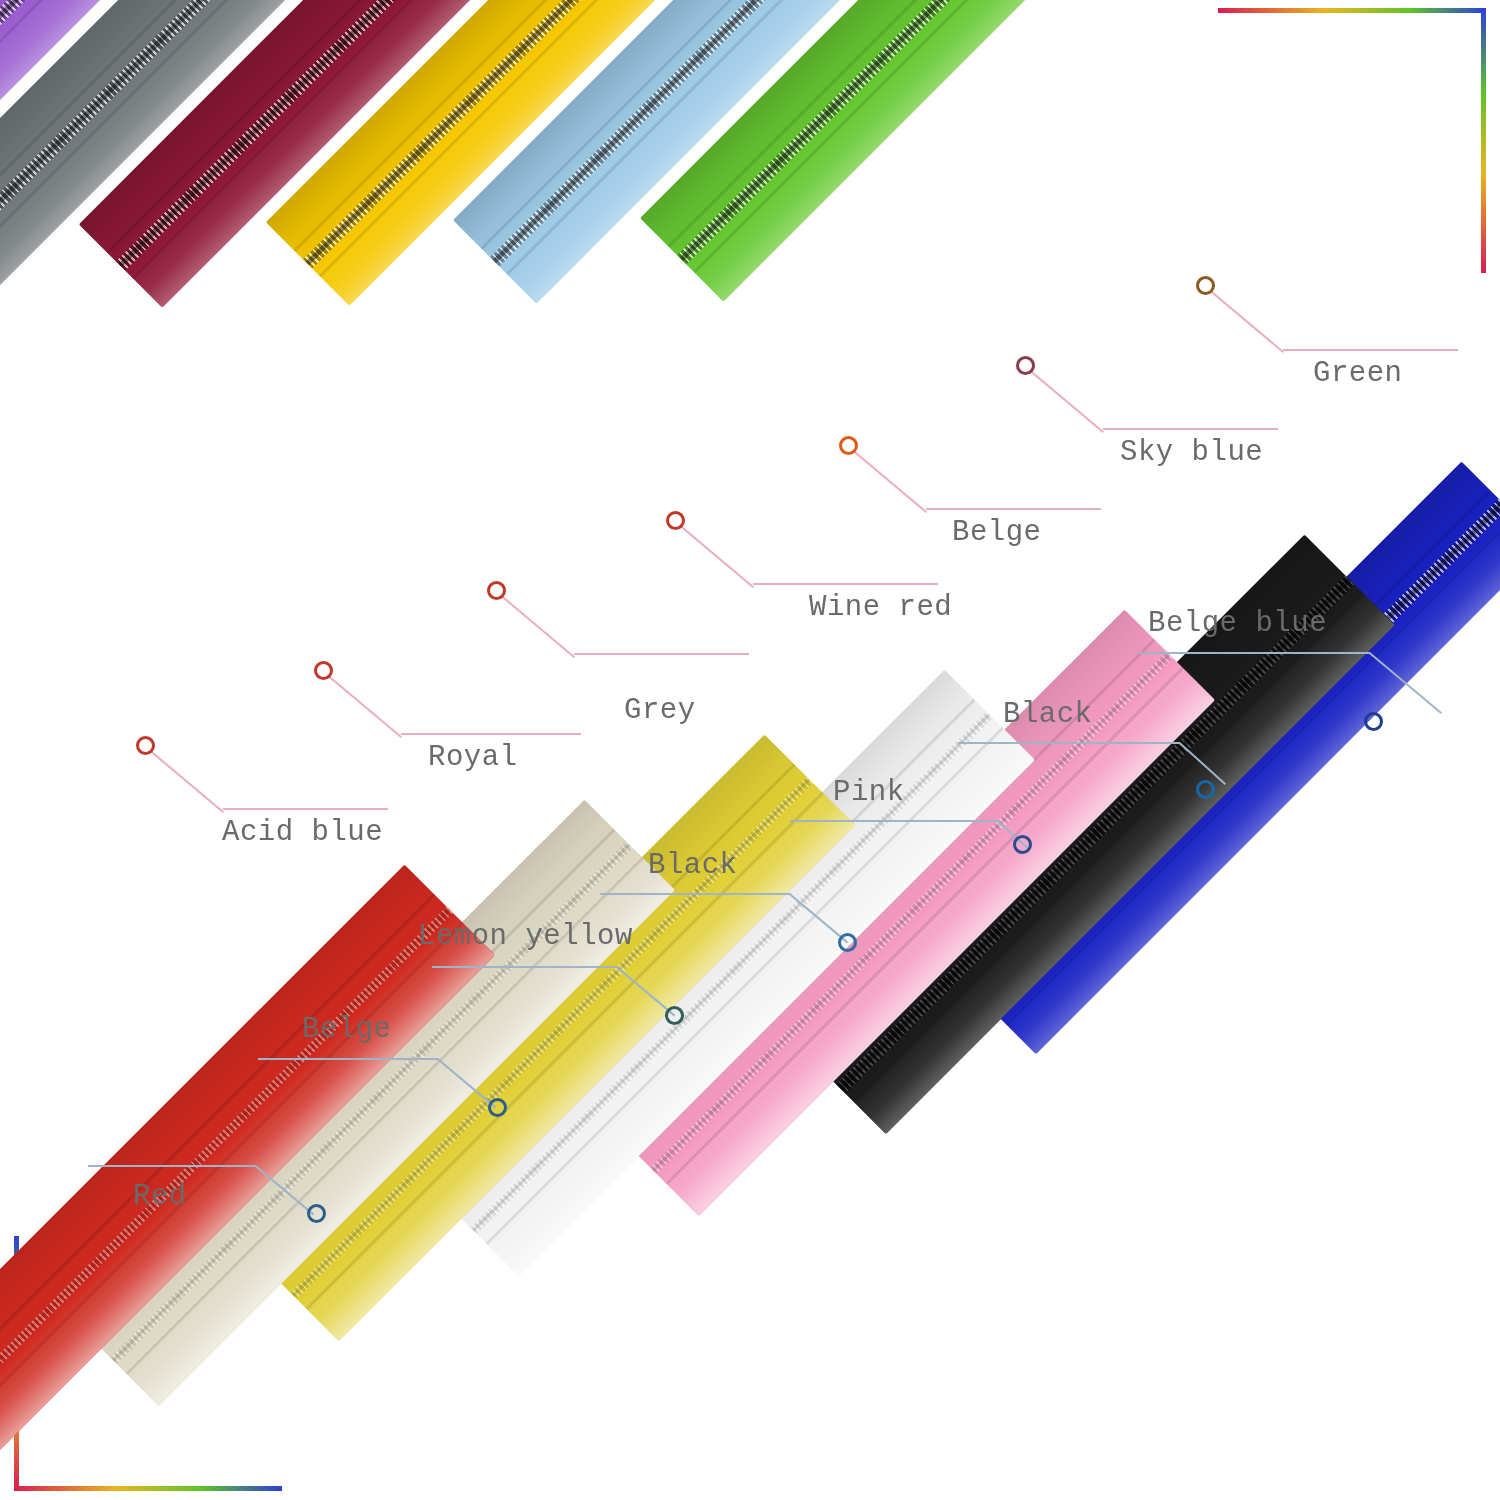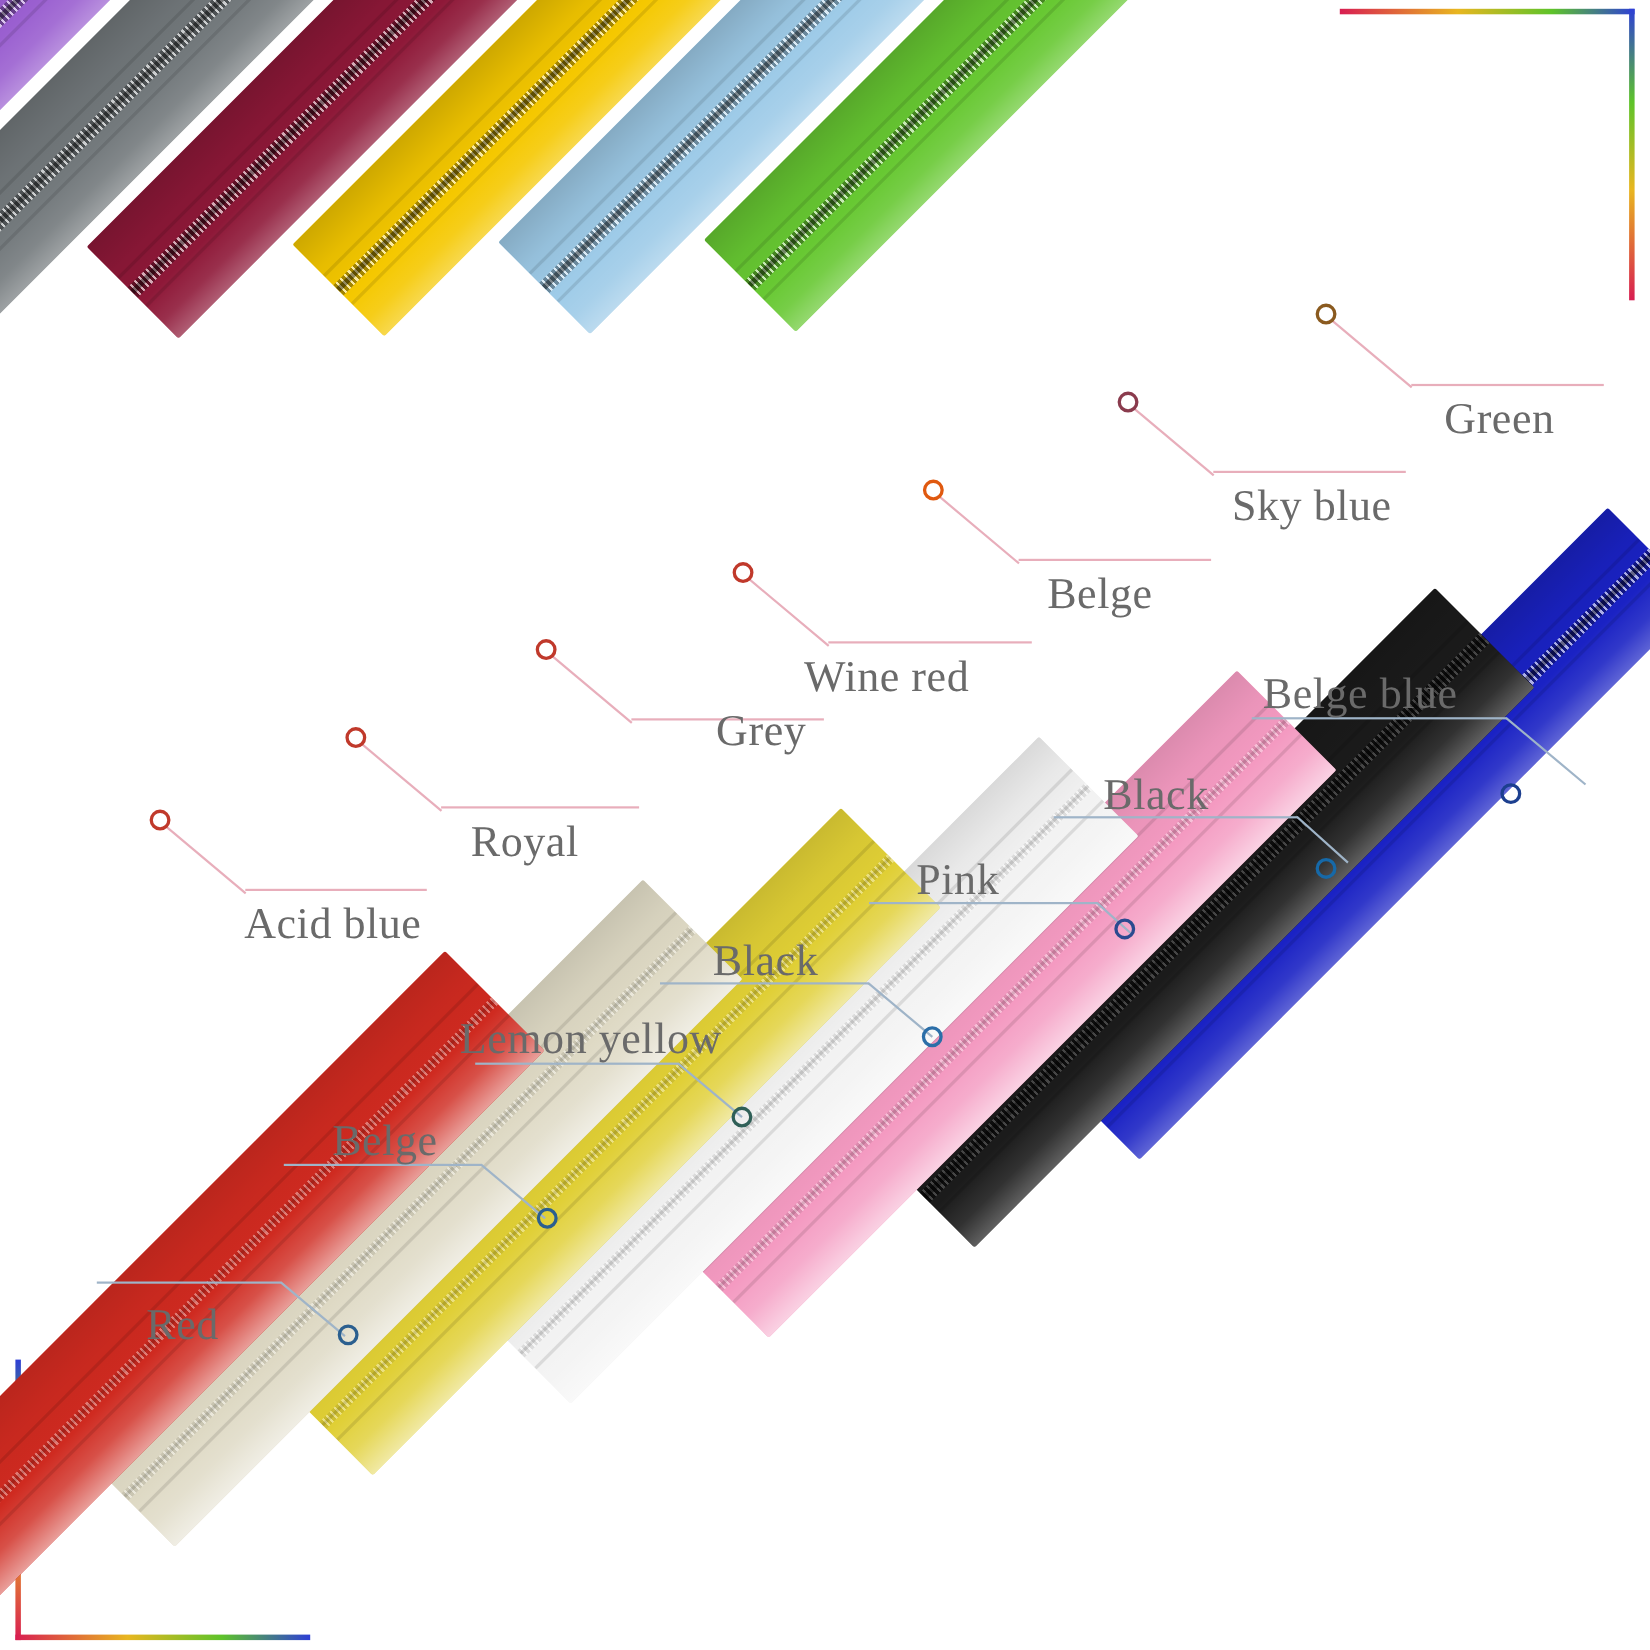--- a/index.html
+++ b/index.html
@@ -93,24 +93,24 @@
     border-radius:50%;
     border:3px solid #c33;
     box-sizing:border-box;
     background:transparent;
   }
   .leader{position:absolute;height:2px;}
   .leader.diag{transform-origin:0 0;}
   .callout-label{
     position:absolute;
     color:#6a6a6a;
-    font-size:40px;
+    font-size:29px;
     letter-spacing:.5px;
     white-space:nowrap;
-    font-family:Liberation Serif, serif;
+    font-family:Liberation Mono, monospace;
   }
 </style>
 </head>
 <body>
 
 <div id="stage">
 
   <div class="corner-h" style="left:1218px;top:8px;width:268px;
               background:linear-gradient(to right,#d81e52,#e8b620 40%,#5ec32a 72%,#2e3fd6 100%);"></div>
   <div class="corner-v" style="left:1481px;top:8px;height:265px;
@@ -300,26 +300,26 @@
   <div class="callout-label" style="left:1120px;top:436px;">Sky blue</div>
 
   <div class="leader diag" style="left:855px;top:451px;width:94px;background:#e8aebb;transform:rotate(40deg);"></div>
   <div class="leader" style="left:926px;top:508px;width:175px;background:#e8aebb;"></div>
   <div class="callout-marker" style="left:839px;top:436px;border-color:#e0590f;"></div>
   <div class="callout-label" style="left:952px;top:516px;">Belge</div>
 
   <div class="leader diag" style="left:682px;top:526px;width:94px;background:#e8aebb;transform:rotate(40deg);"></div>
   <div class="leader" style="left:753px;top:583px;width:185px;background:#e8aebb;"></div>
   <div class="callout-marker" style="left:666px;top:511px;border-color:#c0392b;"></div>
-  <div class="callout-label" style="left:731px;top:591px;">Wine red</div>
+  <div class="callout-label" style="left:809px;top:591px;">Wine red</div>
 
   <div class="leader diag" style="left:503px;top:596px;width:94px;background:#e8aebb;transform:rotate(40deg);"></div>
   <div class="leader" style="left:574px;top:653px;width:175px;background:#e8aebb;"></div>
   <div class="callout-marker" style="left:487px;top:581px;border-color:#c0392b;"></div>
-  <div class="callout-label" style="left:624px;top:640px;margin-left:27px;">Grey</div>
+  <div class="callout-label" style="left:624px;top:694px;">Grey</div>
 
   <div class="leader diag" style="left:330px;top:676px;width:94px;background:#e8aebb;transform:rotate(40deg);"></div>
   <div class="leader" style="left:401px;top:733px;width:180px;background:#e8aebb;"></div>
   <div class="callout-marker" style="left:314px;top:661px;border-color:#c0392b;"></div>
   <div class="callout-label" style="left:428px;top:741px;">Royal</div>
 
   <div class="leader diag" style="left:152px;top:751px;width:94px;background:#e8aebb;transform:rotate(40deg);"></div>
   <div class="leader" style="left:223px;top:808px;width:165px;background:#e8aebb;"></div>
   <div class="callout-marker" style="left:136px;top:736px;border-color:#c0392b;"></div>
   <div class="callout-label" style="left:222px;top:816px;">Acid blue</div>

